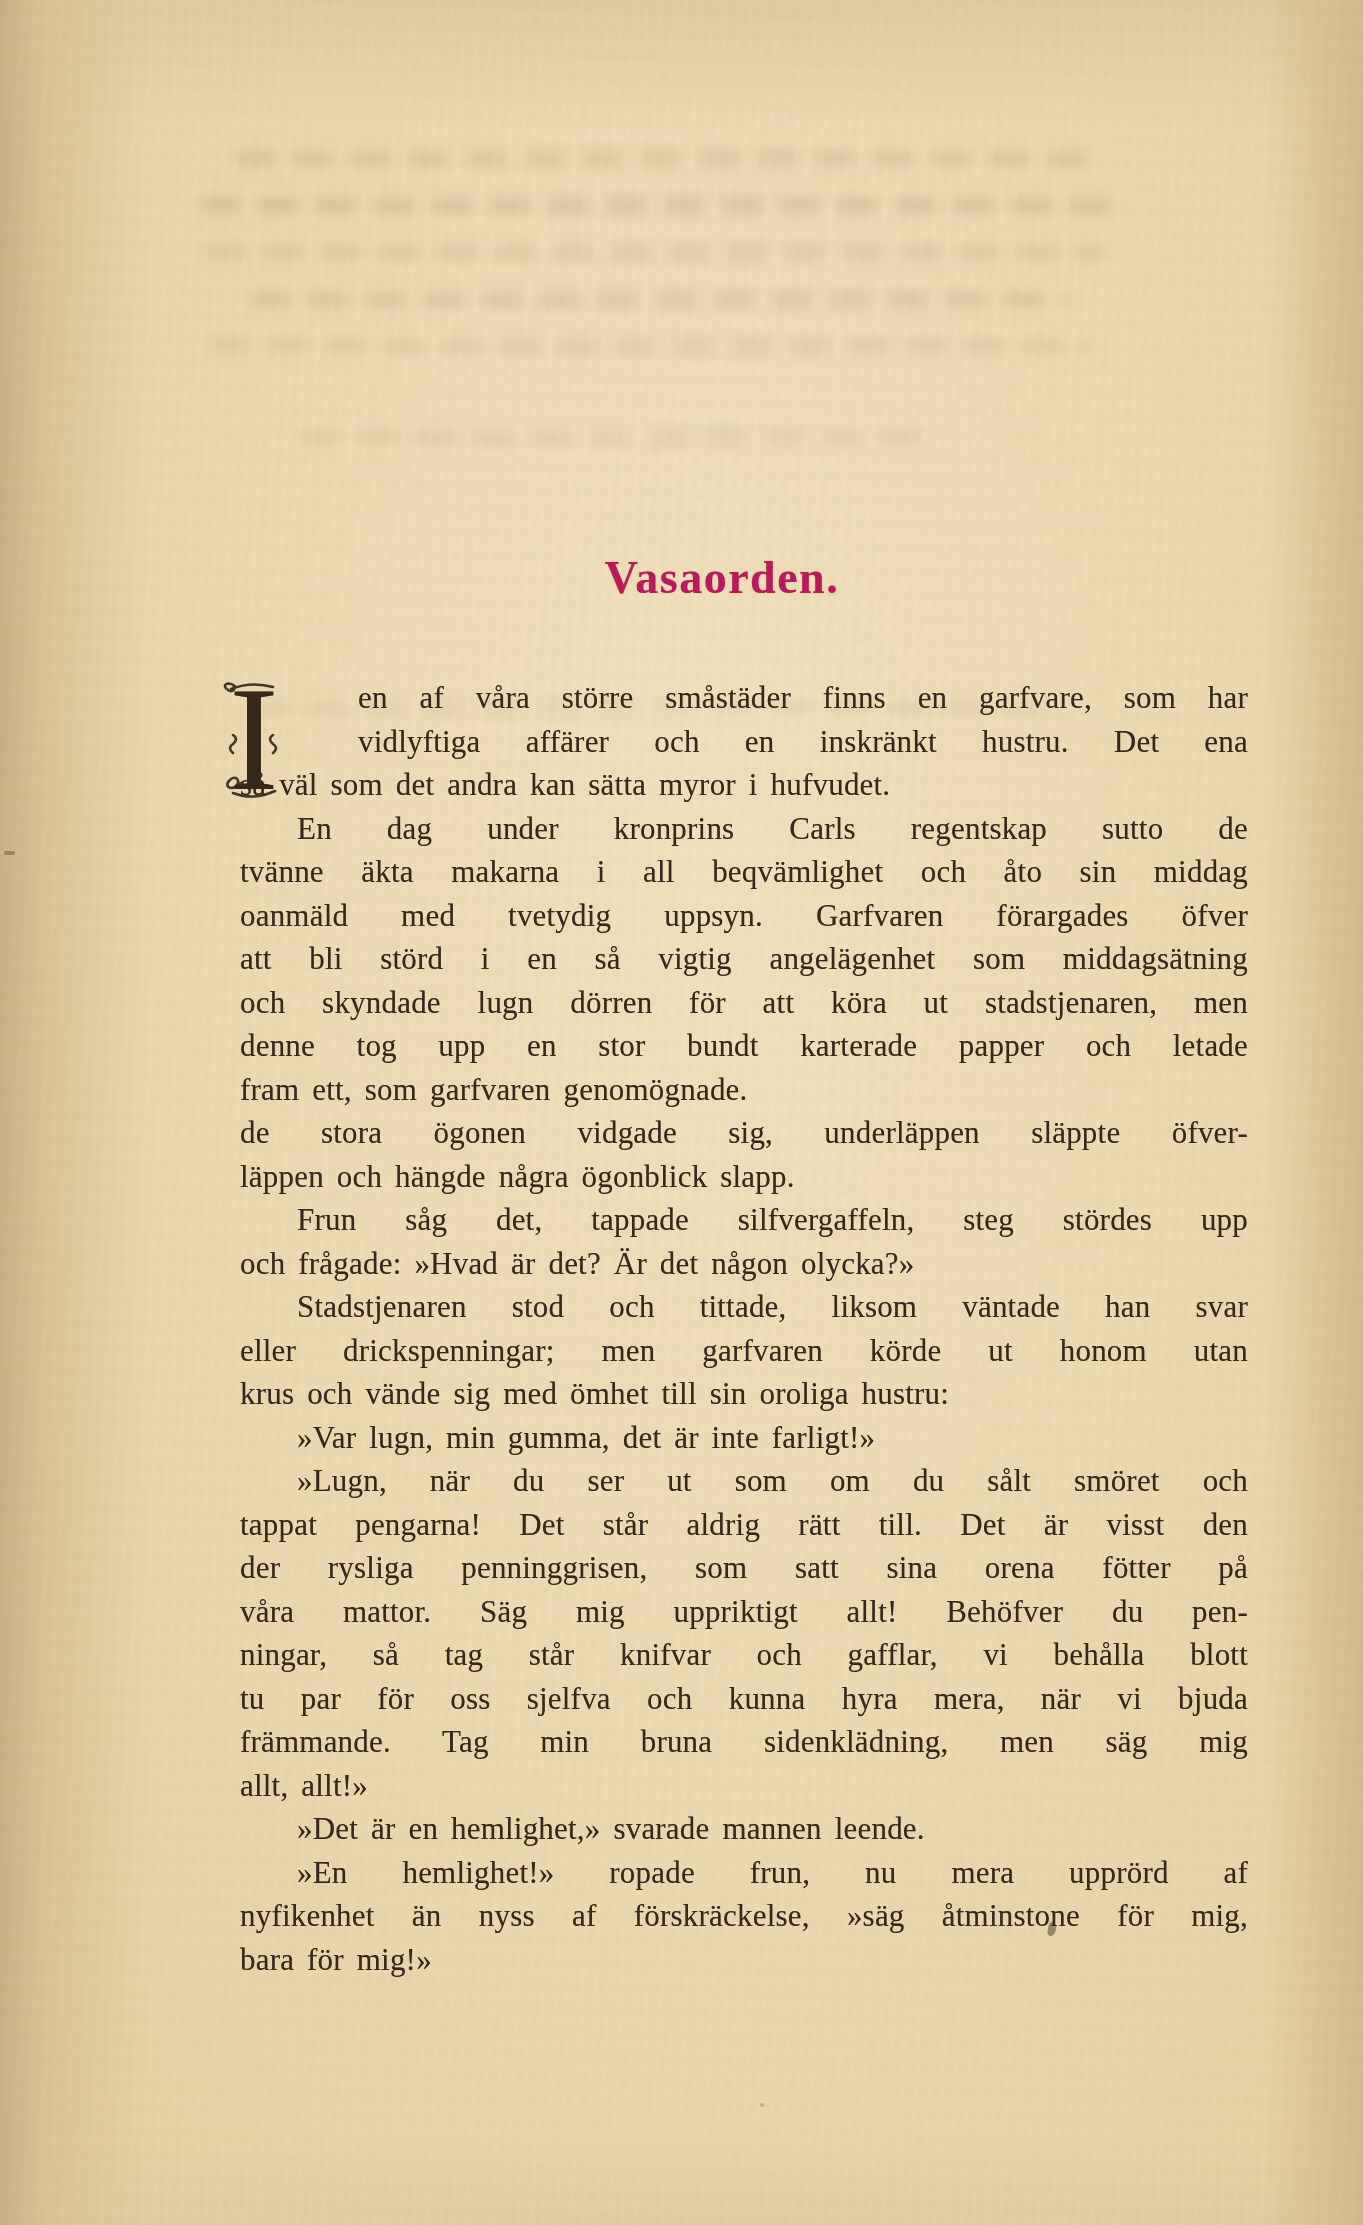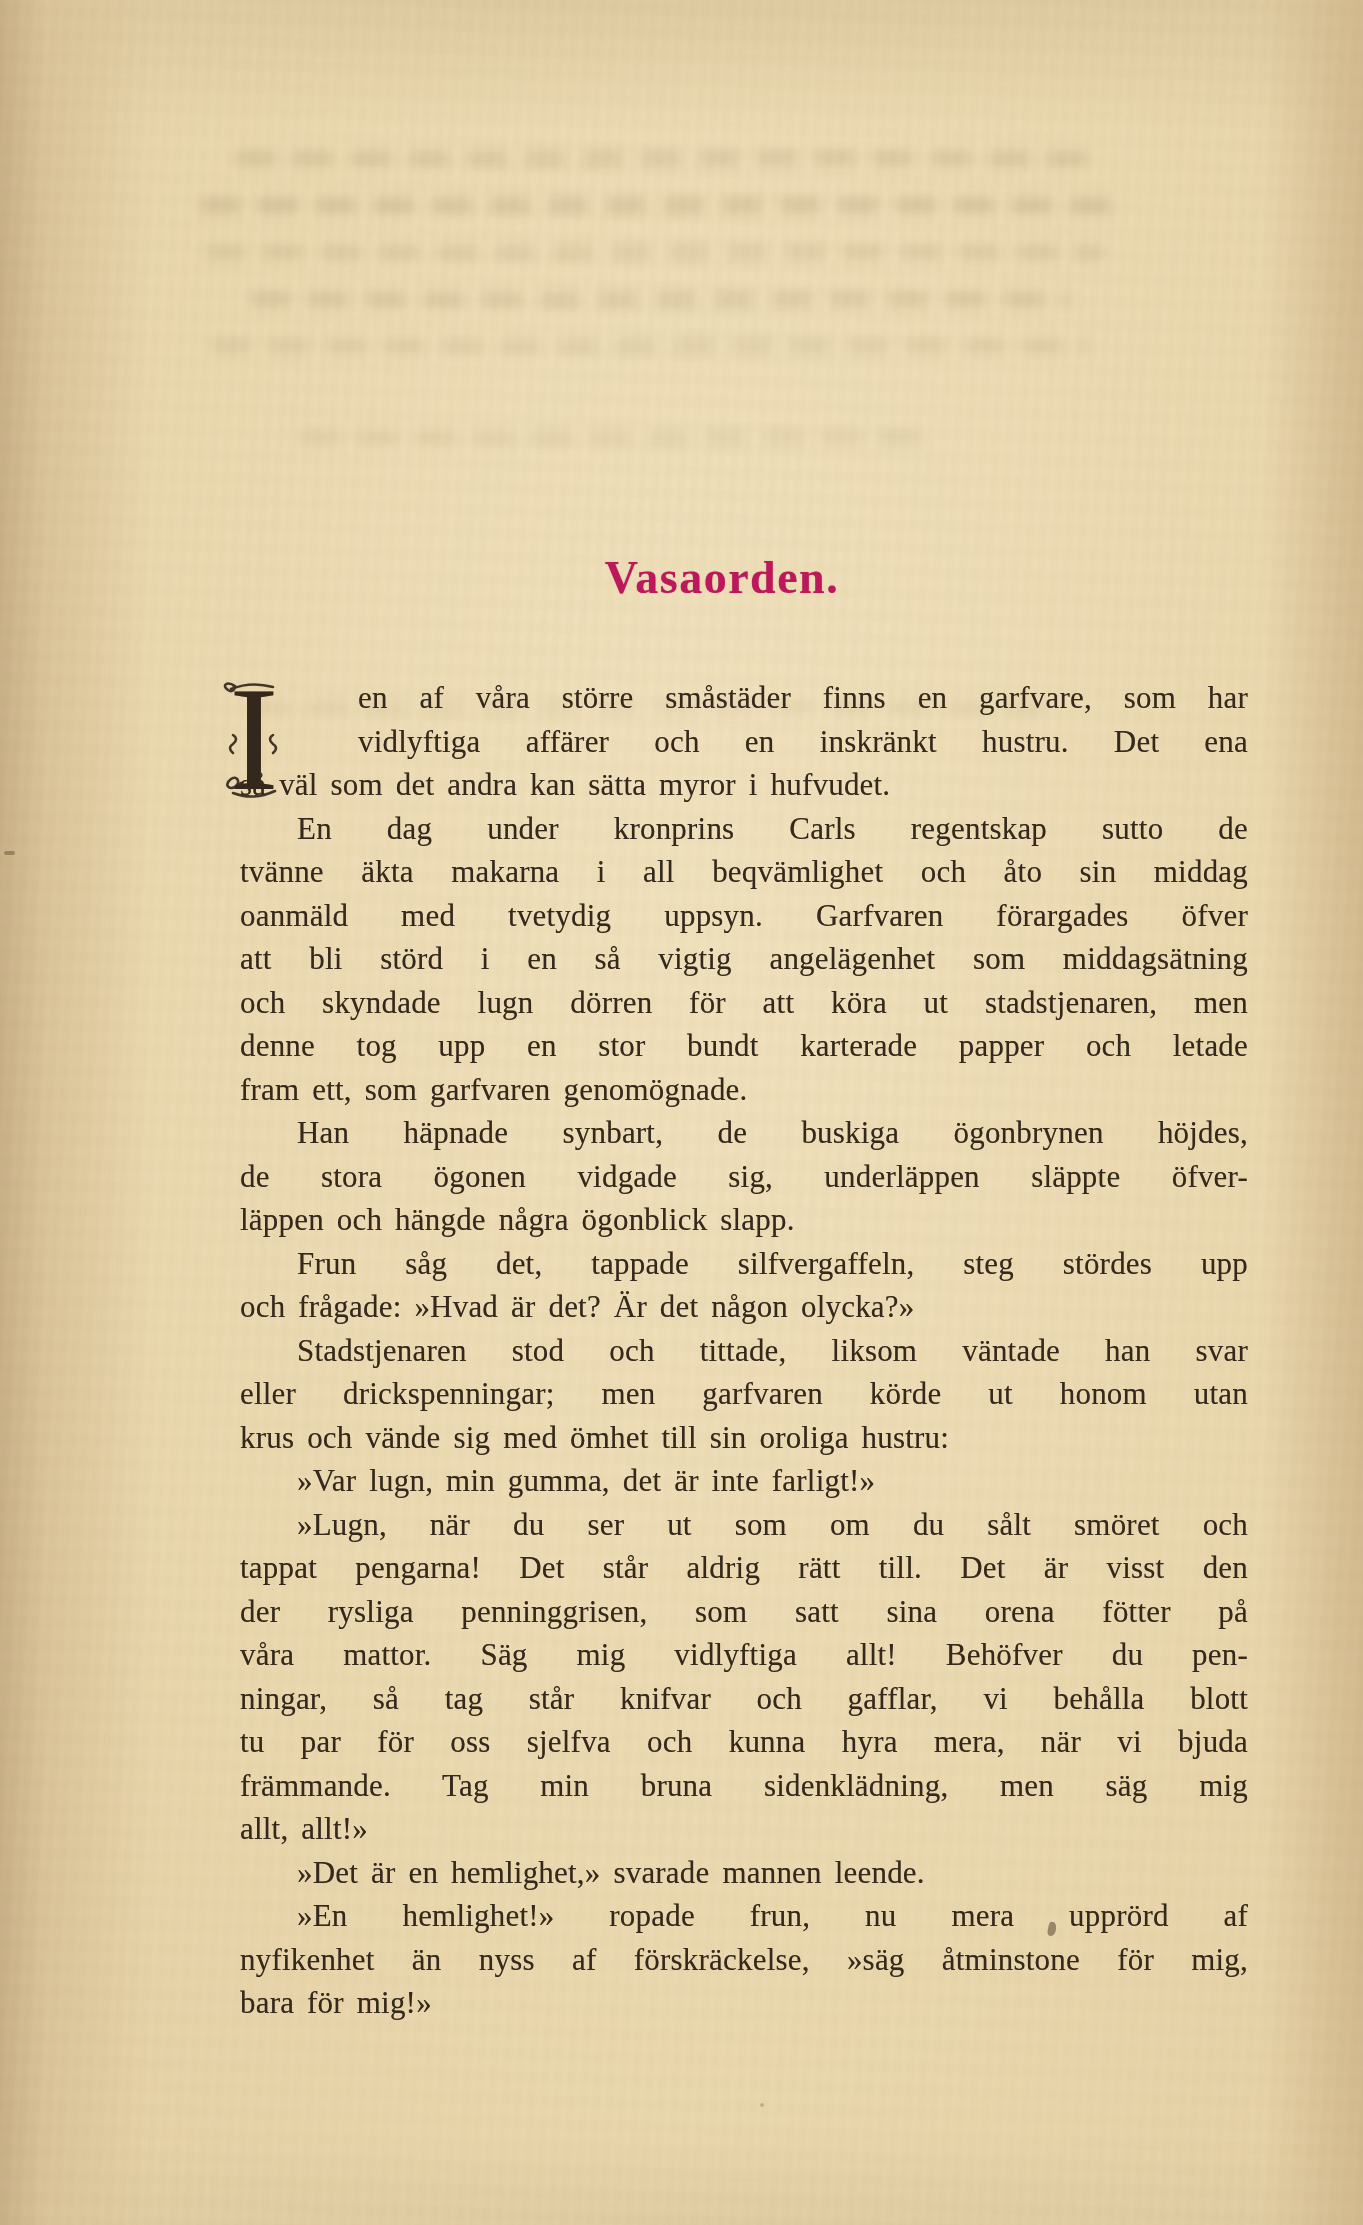--- a/index.html
+++ b/index.html
@@ -110,41 +110,40 @@
     <div class="para">
       <div class="line just ind">En dag under kronprins Carls regentskap sutto de</div>
       <div class="line just">tvänne äkta makarna i all beqvämlighet och åto sin middag</div>
       <div class="line just">oanmäld med tvetydig uppsyn.  Garfvaren förargades öfver</div>
       <div class="line just">att bli störd i en så vigtig angelägenhet som middagsätning</div>
       <div class="line just">och skyndade lugn dörren för att köra ut stadstjenaren, men</div>
       <div class="line just">denne tog upp en stor bundt karterade papper och letade</div>
       <div class="line">fram ett, som garfvaren genomögnade.</div>
     </div>
     <div class="para">
-      <div class="line just ind">Han häpnade synbart, de buskiga ögonbrynen höjdes,</div>
       <div class="line just">de stora ögonen vidgade sig, underläppen släppte öfver-</div>
       <div class="line">läppen och hängde några ögonblick slapp.</div>
     </div>
     <div class="para">
       <div class="line just ind">Frun såg det, tappade silfvergaffeln, steg stördes upp</div>
       <div class="line">och frågade:  »Hvad är det?  Är det någon olycka?»</div>
     </div>
     <div class="para">
       <div class="line just ind">Stadstjenaren stod och tittade, liksom väntade han svar</div>
       <div class="line just">eller drickspenningar; men garfvaren körde ut honom utan</div>
       <div class="line">krus och vände sig med ömhet till sin oroliga hustru:</div>
     </div>
     <div class="para">
       <div class="line ind">»Var lugn, min gumma, det är inte farligt!»</div>
     </div>
     <div class="para">
       <div class="line just ind">»Lugn, när du ser ut som om du sålt smöret och</div>
       <div class="line just">tappat pengarna!  Det står aldrig rätt till.  Det är visst den</div>
       <div class="line just">der rysliga penninggrisen, som satt sina orena fötter på</div>
-      <div class="line just">våra mattor.  Säg mig vidlyftiga allt!  Behöfver du pen-</div>
+      <div class="line just">våra mattor.  Säg mig uppriktigt allt!  Behöfver du pen-</div>
       <div class="line just">ningar, så tag står knifvar och gafflar, vi behålla blott</div>
       <div class="line just">tu par för oss sjelfva och kunna hyra mera, när vi bjuda</div>
       <div class="line just">främmande.  Tag min bruna sidenklädning, men säg mig</div>
       <div class="line">allt, allt!»</div>
     </div>
     <div class="para">
       <div class="line ind">»Det är en hemlighet,» svarade mannen leende.</div>
     </div>
     <div class="para">
       <div class="line just ind">»En hemlighet!» ropade frun, nu mera  upprörd af</div>

